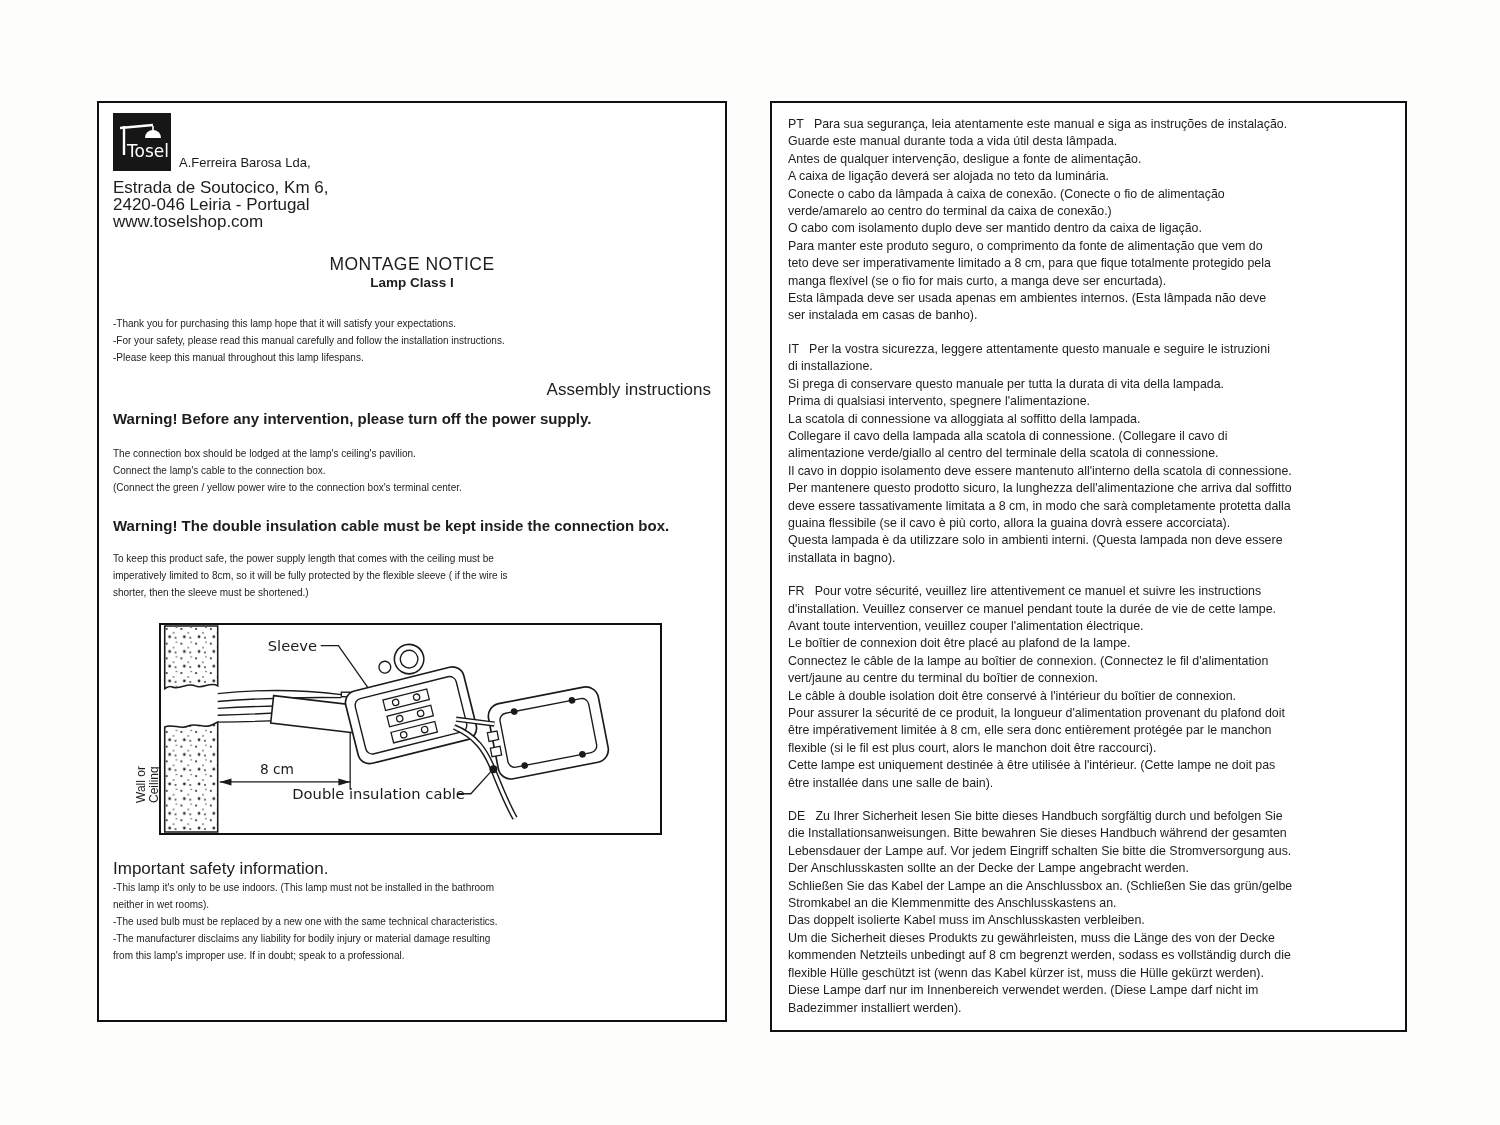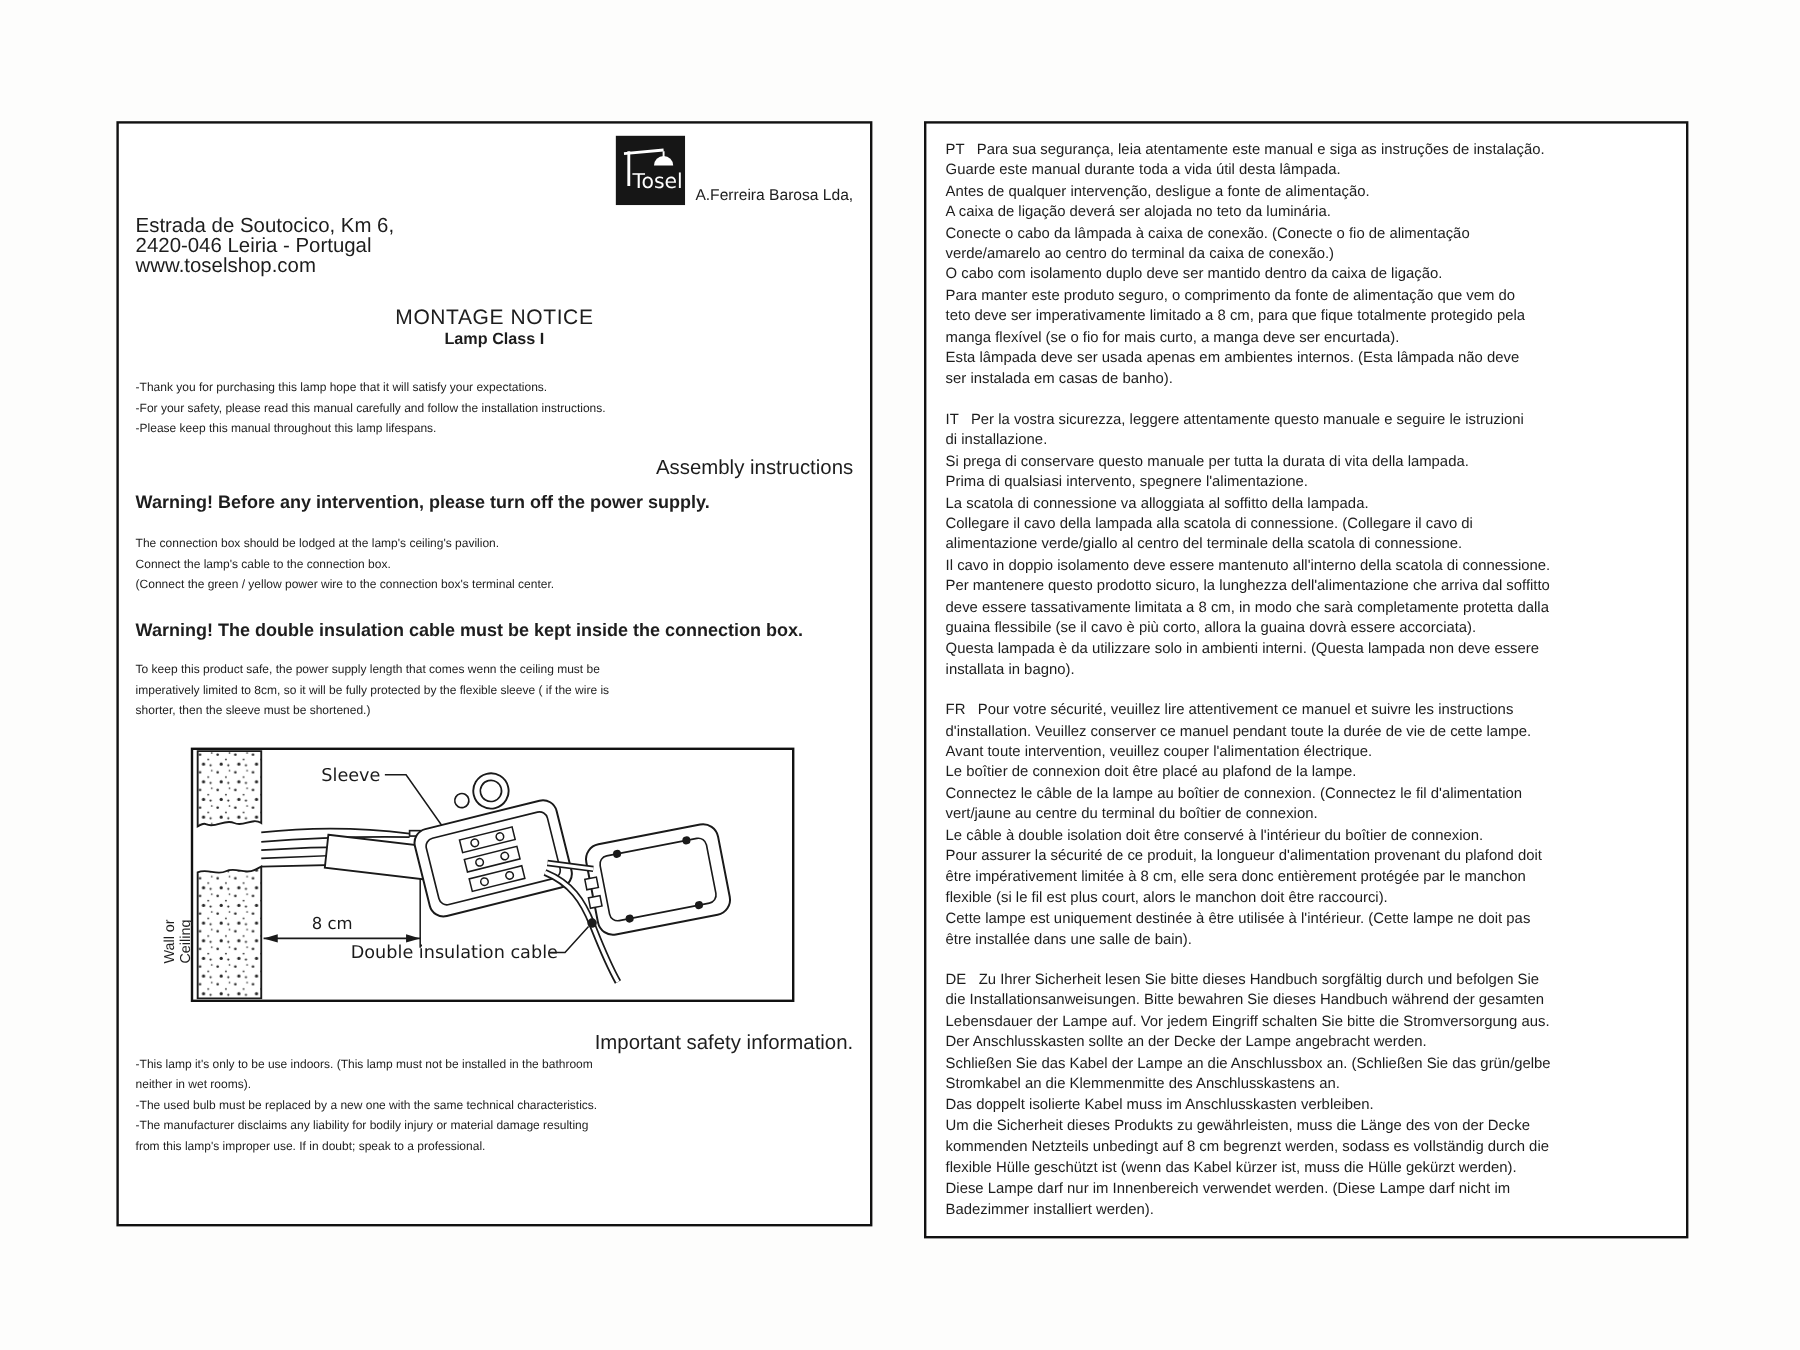--- a/index.html
+++ b/index.html
@@ -11,41 +11,41 @@
     -webkit-font-smoothing:antialiased;
   }
   .panel{
     position:absolute;background:#fff;border:2px solid #111;
     box-sizing:border-box;
   }
   .panel-left{left:97px;top:101px;width:630px;height:921px;padding:10px 14px;}
   .panel-right{left:770px;top:101px;width:637px;height:931px;padding:13px 16px;}
   .pre{white-space:pre-wrap;}
   .body-text{font-size:10px;line-height:17px;}
-  .logo-row{display:flex;align-items:flex-end;gap:8px;justify-content:flex-end;}
+  .logo-row{display:flex;align-items:flex-end;gap:8px;}
   .logo-box{width:58px;height:58px;display:block;}
   .company-name{font-size:13px;line-height:15px;padding-bottom:1px;}
   .address{font-size:17px;line-height:17px;margin-top:8px;}
   .doc-title{margin-top:24px;text-align:center;font-size:17.5px;letter-spacing:0.5px;}
   .doc-subtitle{text-align:center;font-size:13.5px;font-weight:bold;}
   .intro{margin-top:25px;}
   .section-heading{margin-top:14px;text-align:right;font-size:17px;}
   .warning{font-weight:bold;font-size:15px;line-height:17px;}
   .warning-1{margin-top:10px;}
   .paragraph-1{margin-top:18px;}
   .warning-2{margin-top:21px;}
   .paragraph-2{margin-top:16px;}
   .figure-wrap{position:relative;margin:22px 0 0 46px;width:503px;height:212px;}
   .figure-border{width:503px;height:212px;border:2px solid #111;box-sizing:border-box;}
   .wall-label{
     position:absolute;left:-46px;top:132px;transform:rotate(-90deg);
     transform-origin:center;font-size:12px;line-height:13px;text-align:left;
     white-space:pre-line;width:70px;
   }
-  .safety-heading{margin-top:24px;text-align:right;font-size:17px;}
+  .safety-heading{margin-top:24px;text-align:left;font-size:17px;}
   .safety-info{}
   .lang-block{font-size:12.4px;line-height:17.4px;}
   .lang-block + .lang-block{margin-top:16px;}
   svg text{font-family:"DejaVu Sans", sans-serif;}
 </style>
 </head>
 <body>
 
 <div class="panel panel-left">
 
@@ -74,21 +74,21 @@
   <div class="section-heading">Assembly instructions</div>
 
   <div class="warning warning-1">Warning! Before any intervention, please turn off the power supply.</div>
 
   <div class="paragraph-1 body-text pre">The connection box should be lodged at the lamp's ceiling's pavilion.
 Connect the lamp's cable to the connection box.
 (Connect the green / yellow power wire to the connection box's terminal center.</div>
 
   <div class="warning warning-2">Warning! The double insulation cable must be kept inside the connection box.</div>
 
-  <div class="paragraph-2 body-text pre">To keep this product safe, the power supply length that comes wenn the ceiling must be
+  <div class="paragraph-2 body-text pre">To keep this product safe, the power supply length that comes with the ceiling must be
 imperatively limited to 8cm, so it will be fully protected by the flexible sleeve ( if the wire is
 shorter, then the sleeve must be shortened.)</div>
 
   <div class="figure-wrap">
     <div class="wall-label pre">Wall or
 Ceiling</div>
     <svg class="figure-border" viewBox="0 0 503 212" aria-hidden="true">
       <defs>
         <pattern id="speck" width="15" height="15" patternUnits="userSpaceOnUse">
           <rect width="15" height="15" fill="#fff"></rect>

